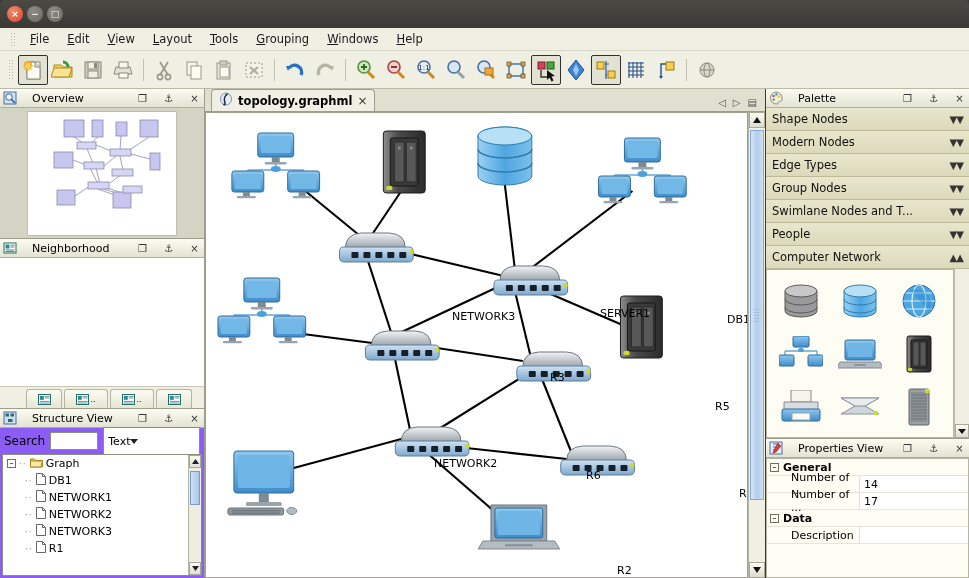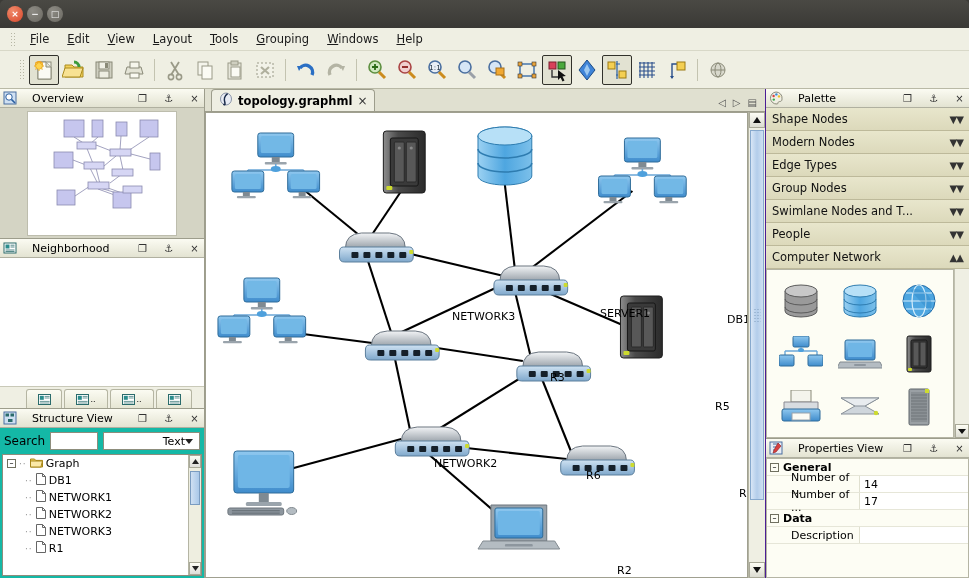--- a/index.html
+++ b/index.html
@@ -36,21 +36,21 @@
   }
   .menubar .grip { width: 5px; height: 15px; margin-right: 6px;
      background-image: radial-gradient(#b6b6a4 40%, transparent 41%);
      background-size: 3px 3px; }
   .menu-item { padding: 2px 9px; font-size: 11.5px; color: #1a1a1a; cursor: default; }
   .menu-item u { text-decoration: underline; }
 
   
   .toolbar {
     height: 38px; flex: 0 0 38px; background: #efefe3;
-    display: flex; align-items: center; padding-left: 19px;
+    display: flex; align-items: center; padding-left: 8px;
     border-bottom: 1px solid #b9b9a6;
   }
   .toolbar .grip { width: 5px; height: 22px; margin-right: 5px;
      background-image: radial-gradient(#b6b6a4 40%, transparent 41%);
      background-size: 3px 3px; }
   .tbtn { width: 30px; height: 30px; display: flex; align-items: center;
           justify-content: center; border: 1px solid transparent; border-radius: 2px; }
   .tbtn.active { border: 1px solid #31312b; background: #e2e2d2; }
   .tsep { width: 1px; height: 22px; background: #c3c3b0; margin: 0 5px; }
 
@@ -79,29 +79,29 @@
   .neigh-pane { flex: 1 1 auto; background: #ffffff; position: relative; min-height: 0; }
   .neigh-tabs { position: absolute; bottom: 0; left: 0; right: 0; height: 22px;
                 background: #efefe3; display: flex; align-items: flex-end; gap: 2px;
                 padding-left: 26px; border-top: 1px solid #c9c9b8; }
   .ntab { width: 36px; height: 19px; background: linear-gradient(180deg,#fbfbf2,#e6e6d4);
           border: 1px solid #b5b5a2; border-bottom: none; border-radius: 3px 3px 0 0;
           display: flex; align-items: center; justify-content: center; gap: 1px; font-size: 8px;}
   .ntab.wide { width: 44px; }
 
   .struct-pane { height: 170px; flex: 0 0 170px; display: flex; flex-direction: column;
-                 border-top: 1px solid #9d9d8c; background: #14b8a6; }
+                 border-top: 1px solid #9d9d8c; background: #8b5cf6; }
   .search-row { height: 26px; flex: 0 0 26px; display: flex; align-items: center;
                 padding: 0 4px; gap: 5px; }
   .search-label { font-size: 12px; }
   .search-input { width: 48px; height: 18px; border: 1px solid #8d8d7c; background: #fff;
                   font-size: 11px; padding: 0 2px; font-family: "DejaVu Sans", sans-serif; }
-  .search-select { flex: 1 1 auto; height: 18px; border: 1px solid #8d8d7c; background: #fff;
+  .search-select { flex: 1 1 auto; height: 28px; border: 1px solid #8d8d7c; background: #fff;
                    display: flex; align-items: center; padding-left: 4px;
-                   justify-content: flex-end; font-size: 11px; }
+                   justify-content: flex-start; font-size: 11px; }
   .caret-dn { width:0;height:0;border-left:4px solid transparent;border-right:4px solid transparent;
               border-top:5px solid #222; margin-right: 6px; }
   .tree-box { flex: 1 1 auto; background: #fff; border: 1px solid #8d8d7c; margin: 0 2px 2px 2px;
               position: relative; overflow: hidden; }
   .tree-row { display: flex; align-items: center; height: 17px; font-size: 11px; gap: 3px;
               padding-left: 4px; white-space: nowrap; }
   .tree-row.child { padding-left: 22px; }
   .tree-toggle { width: 9px; height: 9px; border: 1px solid #707060; background: #fff;
                  font-size: 8px; line-height: 7px; text-align: center; color: #000; }
   .tree-dots { color: #999; font-size: 9px; letter-spacing: 1px; }

